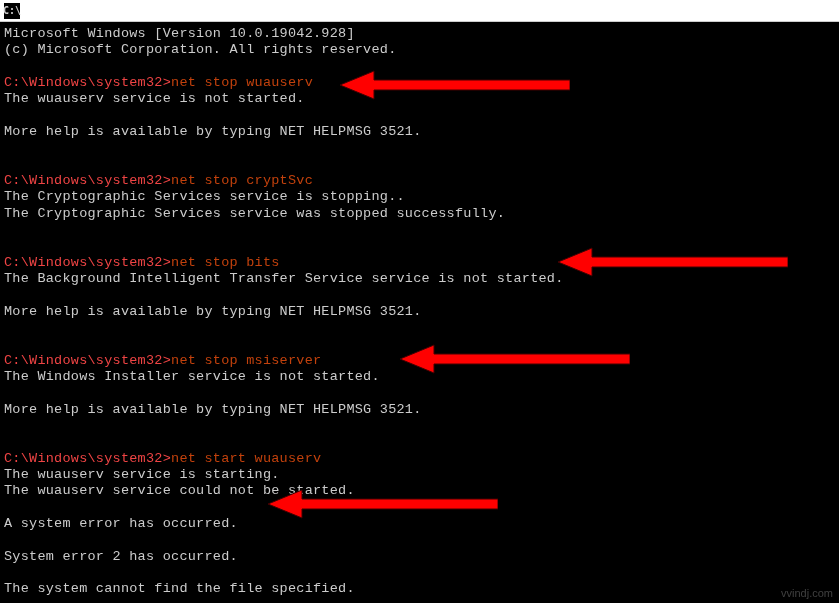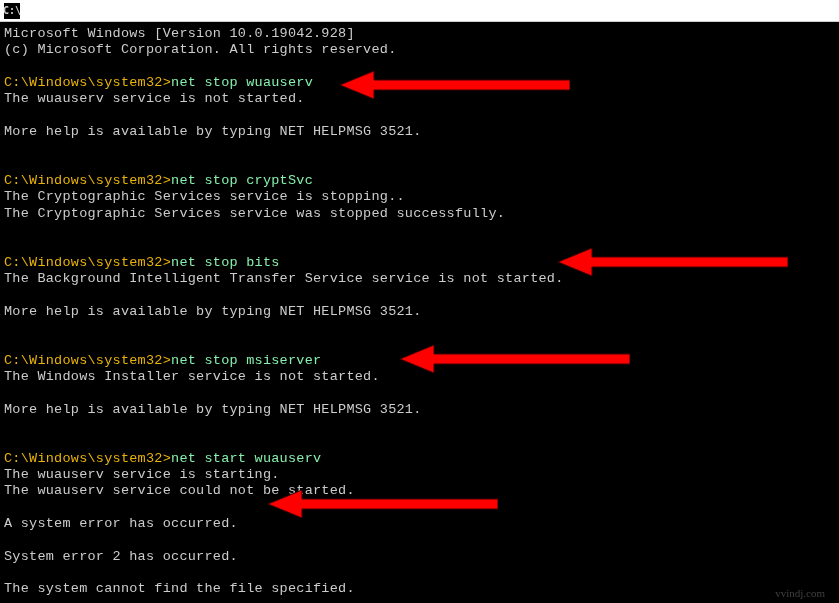--- a/index.html
+++ b/index.html
@@ -37,32 +37,32 @@
     font-weight: bold;
   }
   .console {
     padding: 4px 5px 4px 4px;
     color: #ccc;
     white-space: pre;
     line-height: 1.21;
     letter-spacing: 0.25px;
   }
   .line { display: block; min-height: 1.21em; }
-  .prompt { color: #eab308; text-align: center; }
-  .cmd { color: #86efac; }
+  .prompt { color: #ef4444; text-align: center; }
+  .cmd { color: #c2410c; }
   .arrow {
     position: absolute;
     pointer-events: none;
   }
   .arrow svg { display: block; }
   .watermark {
     position: absolute;
-    right: 14px;
+    right: 6px;
     bottom: 4px;
-    font-family: Liberation Serif, serif;
+    font-family: Liberation Sans, sans-serif;
     font-size: 11px;
     color: rgba(180,180,180,0.35);
   }
 </style>
 </head>
 <body>
 
 <div class="titlebar">
   <span class="icon">C:\</span>
 </div>

